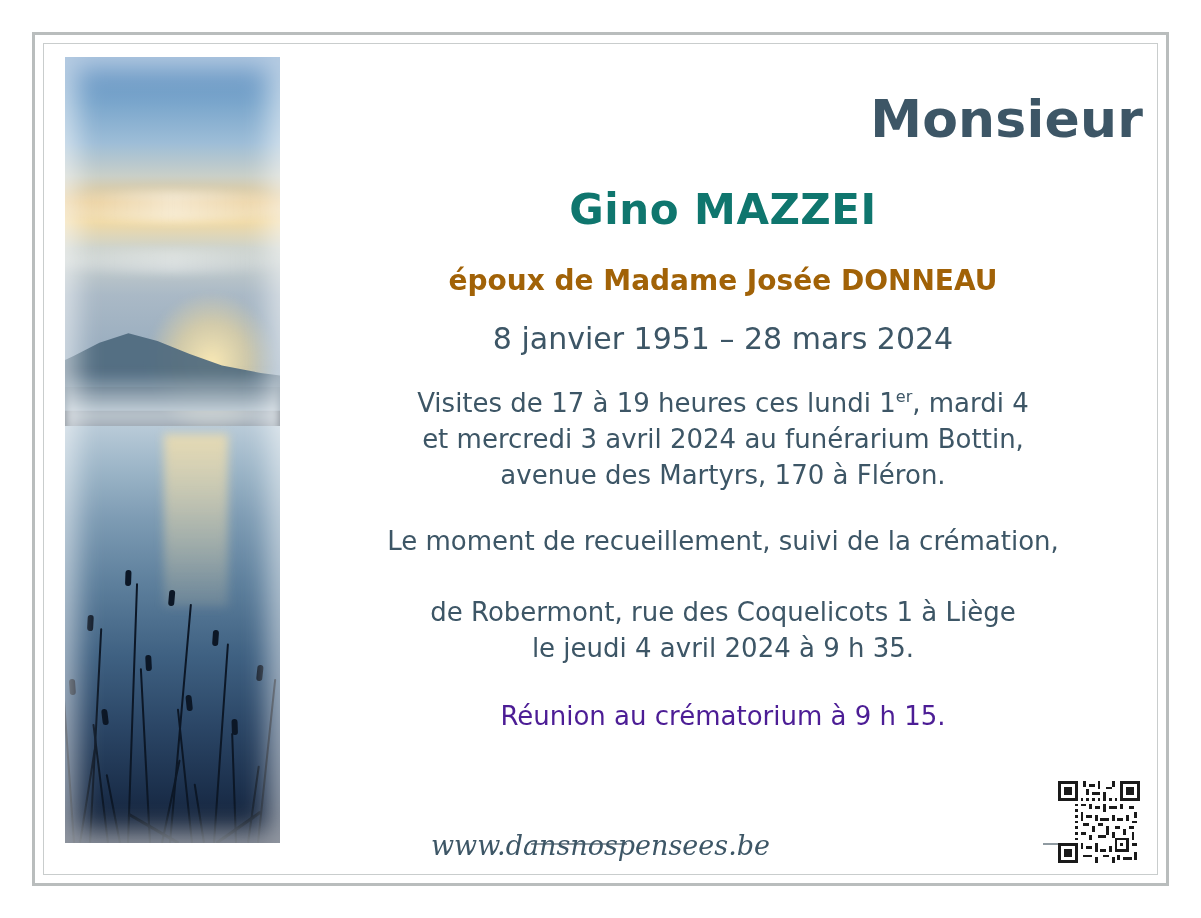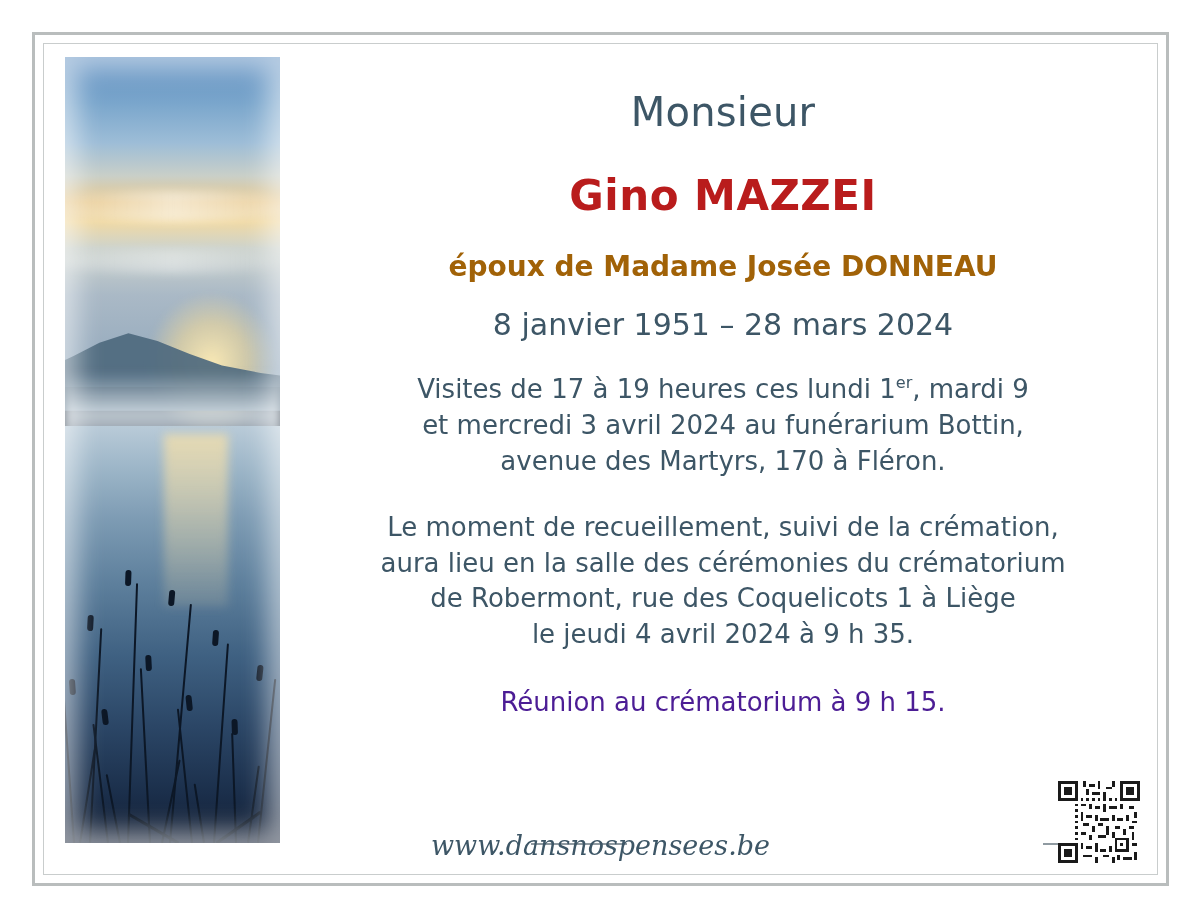--- a/index.html
+++ b/index.html
@@ -129,30 +129,31 @@
 
   
   .content {
     position: absolute;
     left: 268px;
     top: 28px;
     width: 840px;
     text-align: center;
   }
   .line-title {
-    font-size: 40px;
-    font-weight: normal;
+    font-size: 52px;
+    font-weight: bold;
     color: #3d5666;
     margin: 26px 0 0 0;
     letter-spacing: 0.2px;
+    text-align: right;
   }
   .line-name {
     font-size: 42px;
     font-weight: bold;
-    color: #b91c1c;
+    color: #0f766e;
     margin: 36px 0 0 0;
     letter-spacing: 0.5px;
   }
   .line-spouse {
     font-size: 28px;
     font-weight: bold;
     color: #a16207;
     margin: 30px 0 0 0;
   }
   .line-dates {
@@ -267,28 +268,28 @@
     <div class="vig"></div>
   </div>
 
   <div class="content">
     <div class="line-title">Monsieur</div>
     <div class="line-name">Gino MAZZEI</div>
     <div class="line-spouse">époux de Madame Josée DONNEAU</div>
     <div class="line-dates">8 janvier 1951 – 28 mars 2024</div>
 
     <div class="para">
-      <span>Visites de 17 à 19 heures ces lundi 1</span><sup>er</sup><span>, mardi 9</span><br>
+      <span>Visites de 17 à 19 heures ces lundi 1</span><sup>er</sup><span>, mardi 4</span><br>
       <span>et mercredi 3 avril 2024 au funérarium Bottin,</span><br>
       <span>avenue des Martyrs, 170 à Fléron.</span>
     </div>
 
     <div class="para tight">
       <span>Le moment de recueillement, suivi de la crémation,</span><br>
-      <span>aura lieu en la salle des cérémonies du crématorium</span><br>
+      <br>
       <span>de Robermont, rue des Coquelicots 1 à Liège</span><br>
       <b>le jeudi 4 avril 2024 à 9 h 35.</b>
     </div>
 
     <div class="reunion">Réunion au crématorium à 9 h 15.</div>
   </div>
 
   <div class="footer">
     <div class="rule-left"></div>
     <div class="rule-right"></div>

